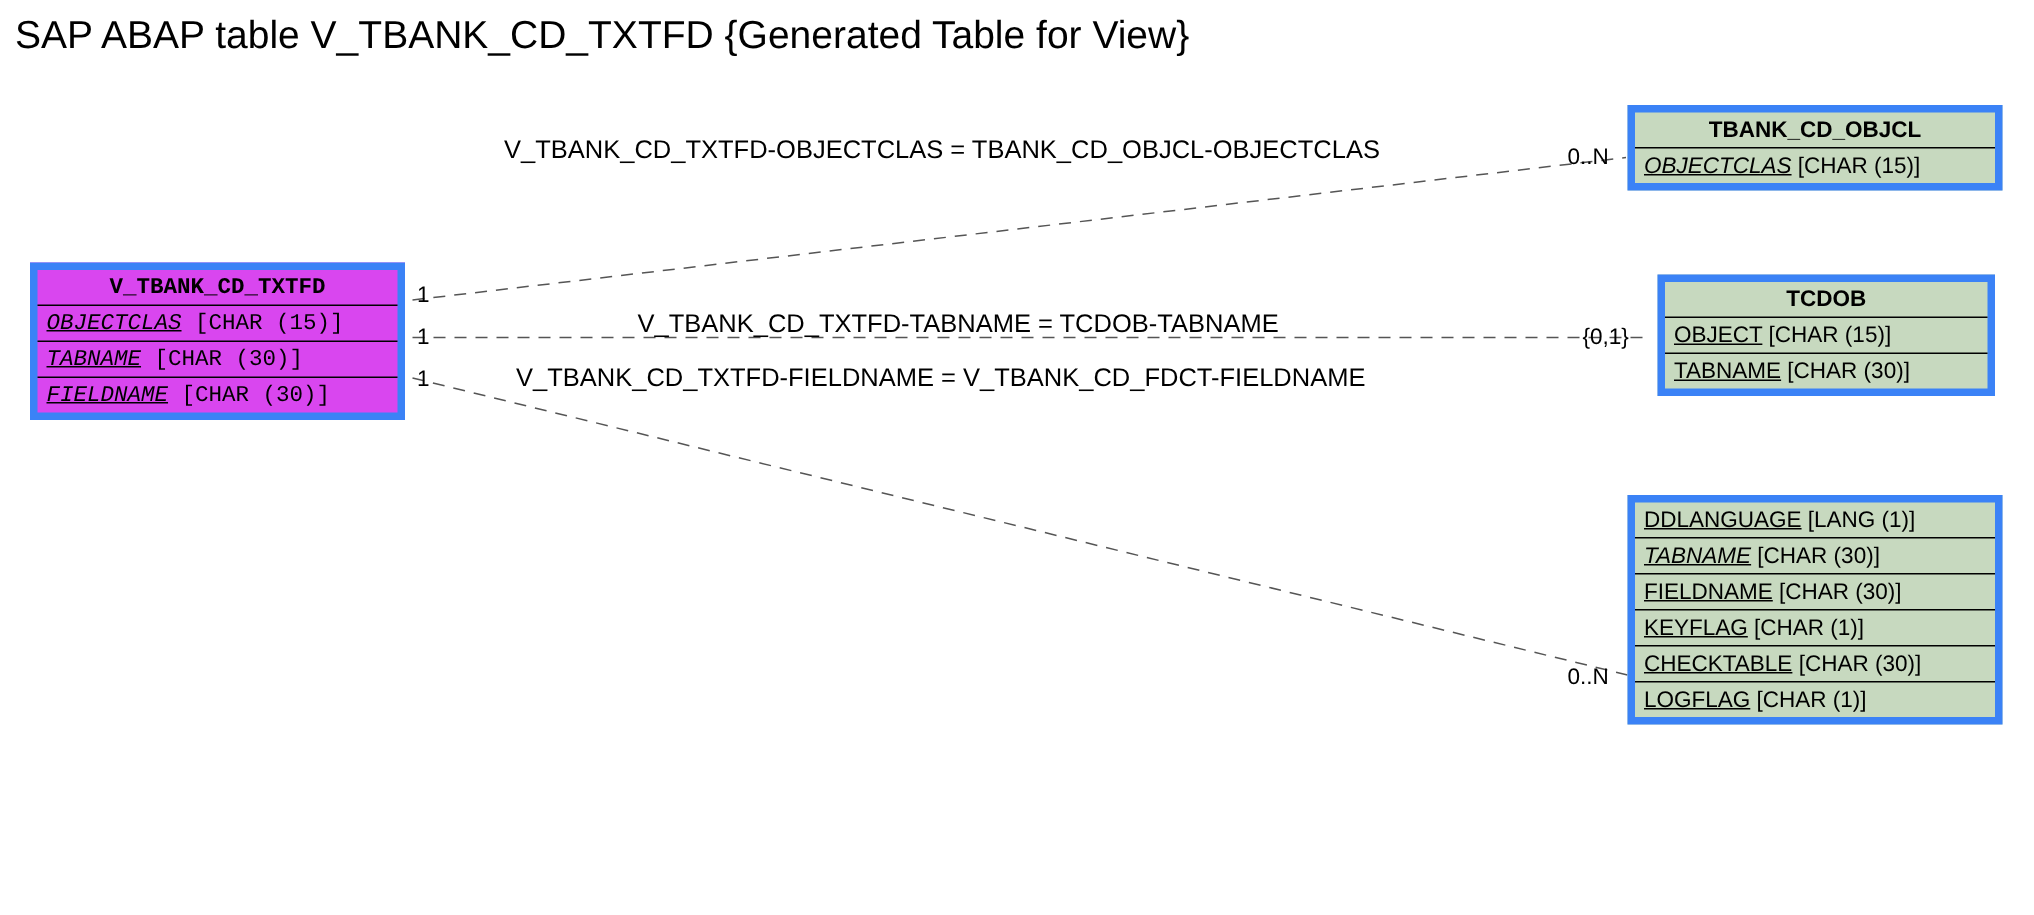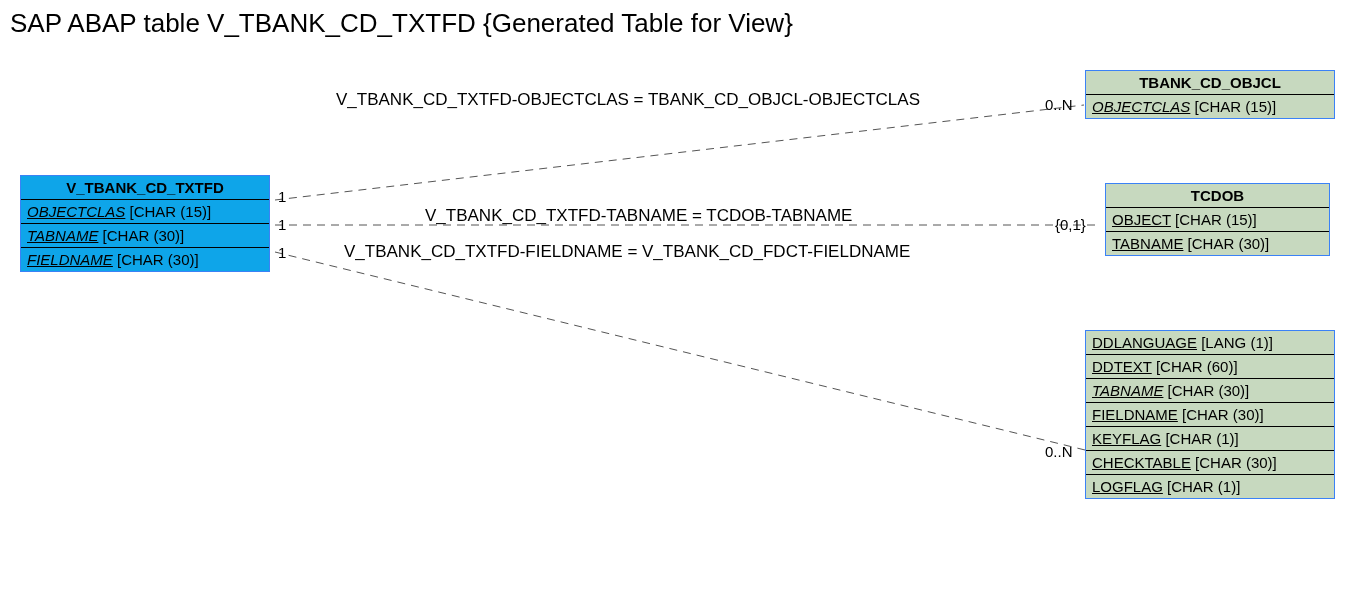--- a/index.html
+++ b/index.html
@@ -16,39 +16,39 @@
   }
   .title {
     position: absolute;
     left: 10px;
     top: 8px;
     font-size: 26px;
     font-weight: 400;
   }
   .entity {
     position: absolute;
-    border: 1px solid #3b82f6;
+    border: 5px solid #3b82f6;
     box-sizing: border-box;
   }
   .entity .hdr {
     font-weight: bold;
     text-align: center;
     padding: 3px 6px;
     border-bottom: 1px solid #000;
     white-space: nowrap;
   }
   .entity .row {
     padding: 3px 6px;
     border-bottom: 1px solid #000;
     white-space: nowrap;
   }
   .entity .row:last-child { border-bottom: none; }
   .entity .row .fname { text-decoration: underline; }
   .entity .row .fname.italic { font-style: italic; }
-  .main-entity { background: #0ea5e9; }
+  .main-entity { background: #d946ef; font-family: Liberation Mono, monospace; }
   .ref-entity  { background: #c7d9bf; }
   .rel-label {
     position: absolute;
     font-size: 17px;
     white-space: nowrap;
   }
   .card {
     position: absolute;
     font-size: 15px;
     white-space: nowrap;
@@ -112,24 +112,20 @@
     <span>[CHAR (30)]</span>
   </div>
 </div>
 
 <div class="entity ref-entity" style="left:1085px; top:330px; width:250px;">
   <div class="row">
     <span class="fname">DDLANGUAGE</span>
     <span>[LANG (1)]</span>
   </div>
   <div class="row">
-    <span class="fname">DDTEXT</span>
-    <span>[CHAR (60)]</span>
-  </div>
-  <div class="row">
     <span class="fname italic">TABNAME</span>
     <span>[CHAR (30)]</span>
   </div>
   <div class="row">
     <span class="fname">FIELDNAME</span>
     <span>[CHAR (30)]</span>
   </div>
   <div class="row">
     <span class="fname">KEYFLAG</span>
     <span>[CHAR (1)]</span>

